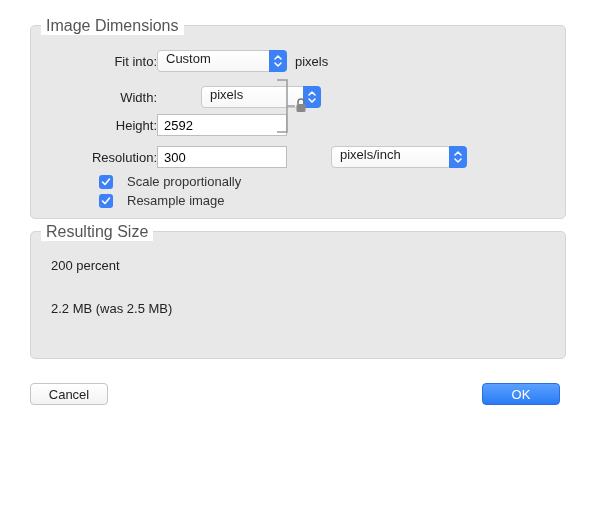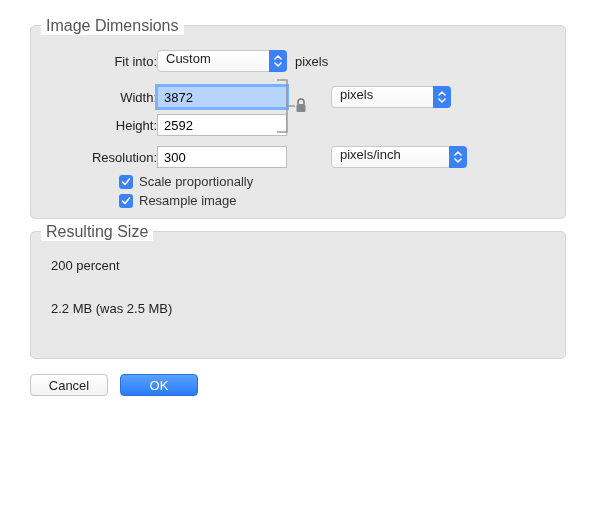--- a/index.html
+++ b/index.html
@@ -94,23 +94,23 @@
       width: 100%;
     }
     input[type="text"].focused {
       outline: 3px solid #7bb1ff;
       outline-offset: -1px;
       background: #b6d4fc;
     }
     .checkbox-row {
       display: flex;
       align-items: center;
-      margin-left: 72px;
+      margin-left: 52px;
       margin-top: 4px;
-      gap: 6px;
+      gap: 14px;
     }
     .mac-checkbox {
       width: 14px; height: 14px;
       background: #3c82f6;
       border-radius: 3px;
       display: inline-flex;
       align-items: center;
       justify-content: center;
       flex-shrink: 0;
     }
@@ -121,23 +121,23 @@
       top: 48px;
       height: 64px;
       width: 34px;
       display: flex;
       align-items: center;
     }
     .link-bracket svg { overflow: visible; }
     .result-line { margin: 8px 4px; color: #222; }
     .btn-row {
       display: flex;
-      justify-content: flex-start;
+      justify-content: space-between;
       gap: 12px;
-      margin-top: 15px;
+      margin-top: 24px;
       padding-right: 6px;
     }
     button.mac-btn {
       min-width: 78px;
       height: 22px;
       border-radius: 4px;
       border: 1px solid #c5c5c5;
       background: linear-gradient(#fff,#f3f3f3);
       font-size: 13px;
       color: #222;
@@ -170,23 +170,20 @@
               <path d="M1 9 L4 12 L7 9" stroke="#fff" stroke-width="1.5" fill="none" stroke-linecap="round" stroke-linejoin="round"></path>
             </svg>
         </div>
       </div>
     </div>
     <div class="unit-text">pixels</div>
   </div>
 
   <div class="row" style="margin-top:14px;">
     <div class="label-col">Width:</div>
-    <div class="field-col">
-      <input type="text" class="focused" value="3872" style="">
-    </div>
     <div class="bracket-col"></div>
     <div class="unit-col">
       <div class="select-wrap" style="width:120px;">
         <div class="mac-select" style="width:120px;">
           <span>pixels</span>
         </div>
         <div class="stepper">
           <svg width="8" height="14" viewBox="0 0 8 14">
               <path d="M1 5 L4 2 L7 5" stroke="#fff" stroke-width="1.5" fill="none" stroke-linecap="round" stroke-linejoin="round"></path>
               <path d="M1 9 L4 12 L7 9" stroke="#fff" stroke-width="1.5" fill="none" stroke-linecap="round" stroke-linejoin="round"></path>

